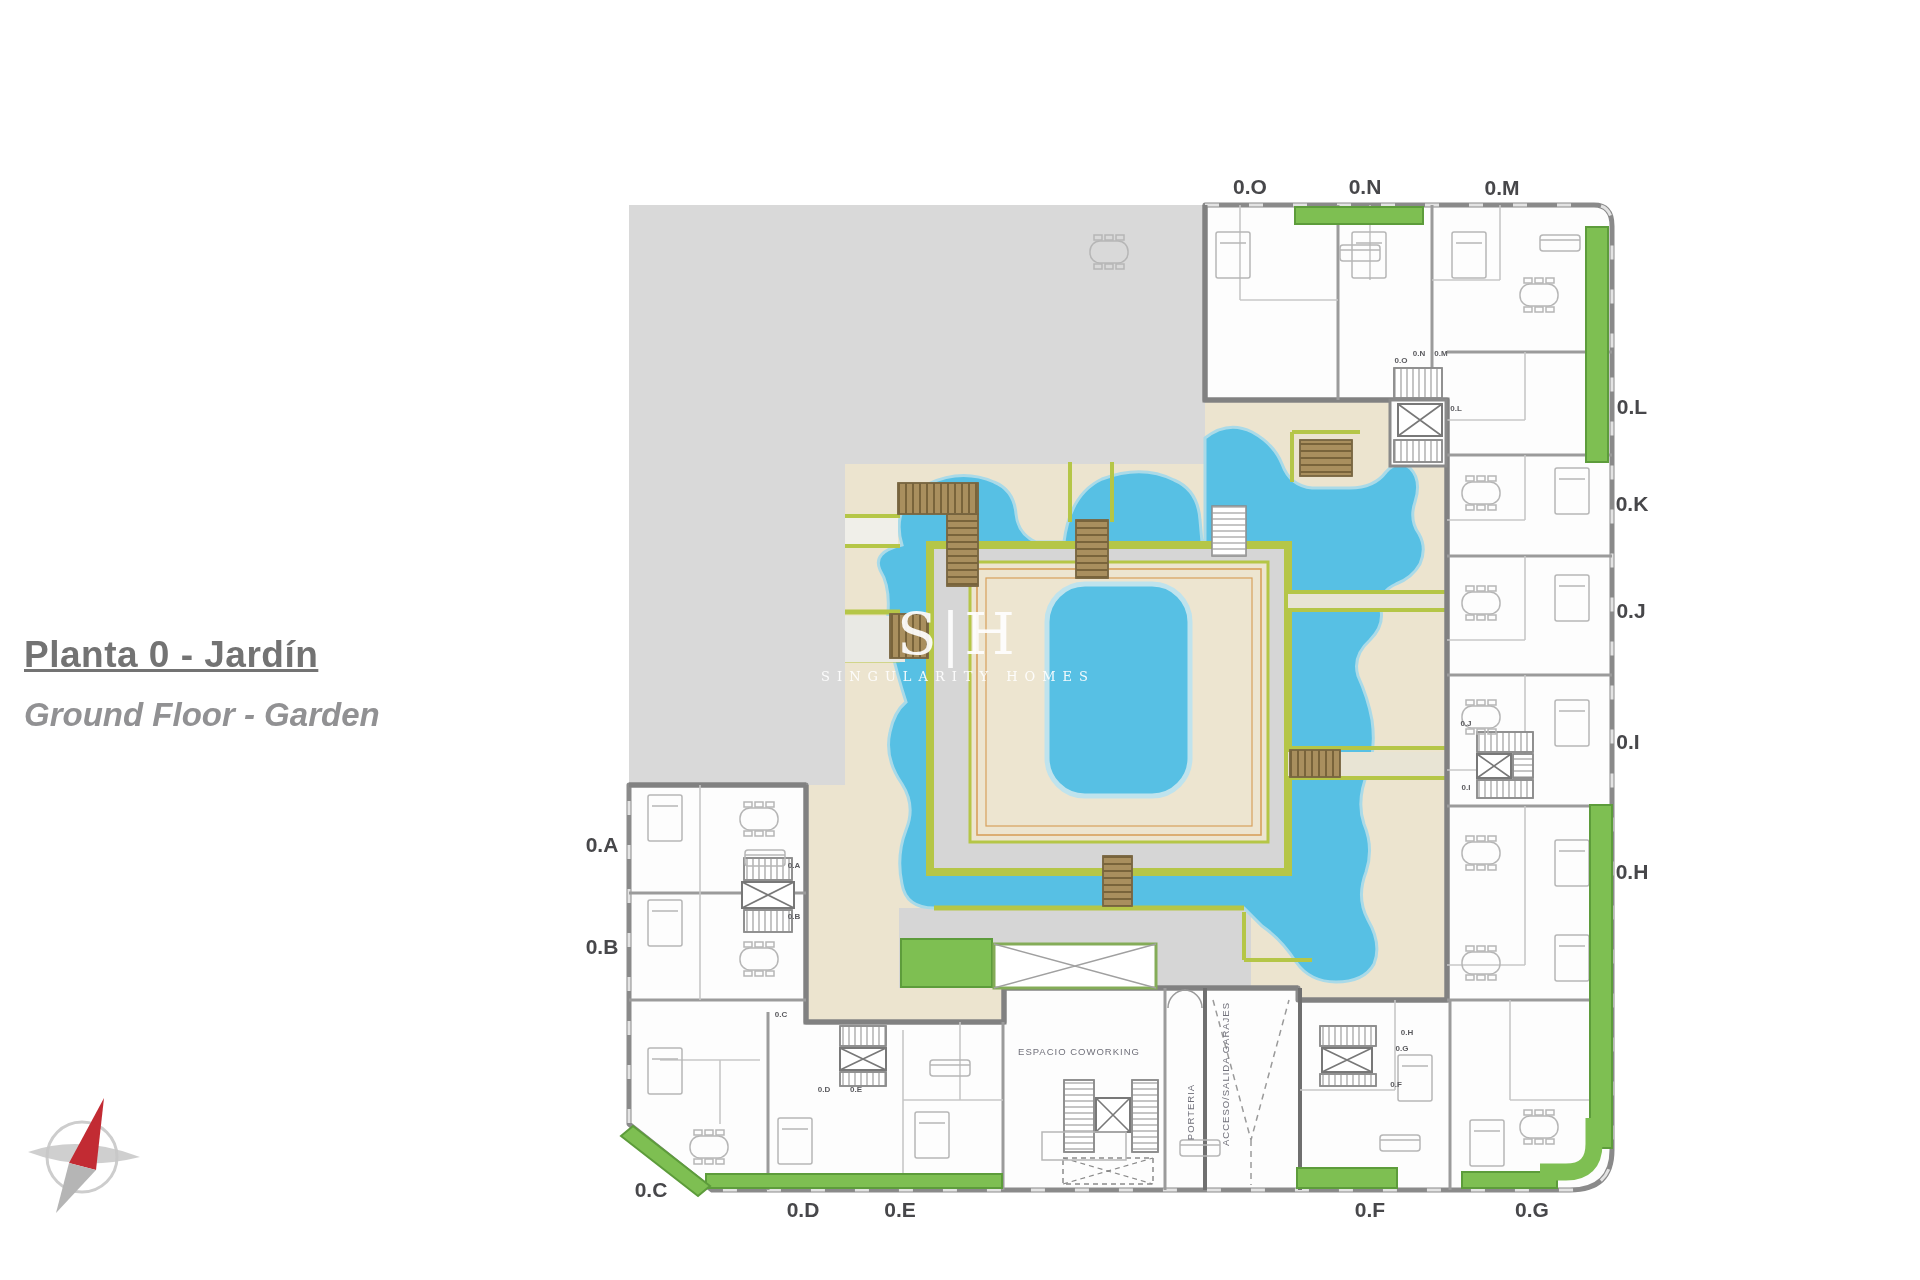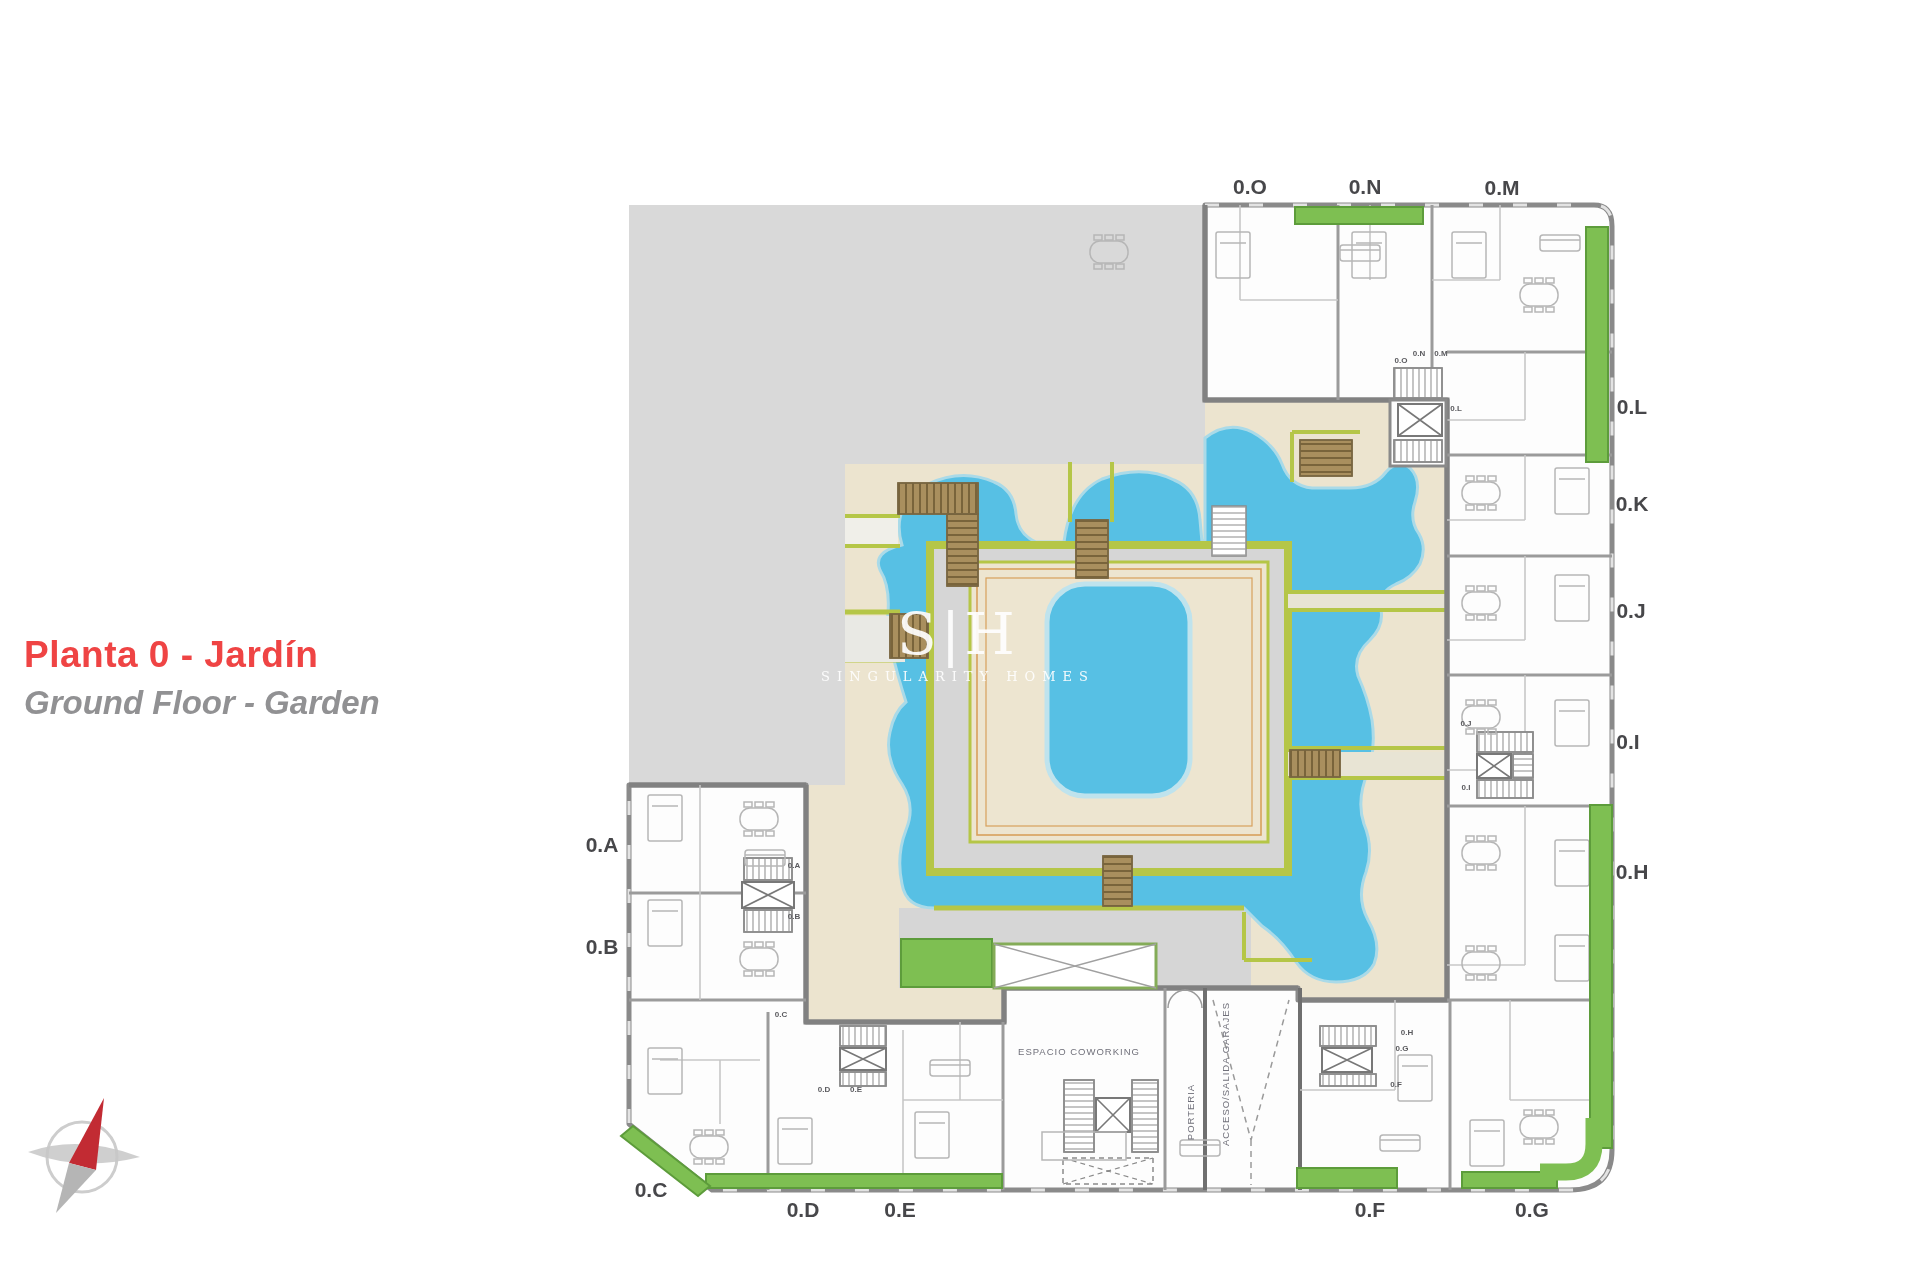--- a/index.html
+++ b/index.html
@@ -1,20 +1,20 @@
 <!DOCTYPE html>
 <html><head>
 <meta charset="utf-8">
 <style>
   html,body{margin:0;padding:0;background:#ffffff;}
   .page{position:relative;width:1888px;height:1280px;background:#ffffff;overflow:hidden;
         font-family:"Liberation Sans",sans-serif;}
   .title-block{position:absolute;left:24px;top:634px;}
-  .title{font-size:37px;font-weight:700;color:#ef4444;letter-spacing:.5px;}
-  .subtitle{margin-top:8px;font-size:33px;font-weight:700;font-style:italic;color:#919193;}
+  .title{font-size:37px;font-weight:700;color:#737373;letter-spacing:.5px;text-decoration:underline;}
+  .subtitle{margin-top:20px;font-size:33px;font-weight:700;font-style:italic;color:#919193;}
   .watermark{position:absolute;left:958px;top:644px;transform:translate(-50%,-50%);
              text-align:center;color:#ffffff;opacity:.92;pointer-events:none;}
   .watermark .logo{font-family:"DejaVu Serif",serif;font-size:58px;font-weight:400;
                    letter-spacing:4px;line-height:1;}
   .watermark .brand{font-family:"DejaVu Serif",serif;font-size:13px;letter-spacing:7px;margin-top:6px;white-space:nowrap;}
   svg{position:absolute;left:0;top:0;}
   .lbl-big{font:700 21px "Liberation Sans",sans-serif;fill:#47474a;}
   .lbl-small{font:700 8px "Liberation Sans",sans-serif;fill:#5a5a5e;}
   .lbl-area{font:400 9.5px "Liberation Sans",sans-serif;fill:#70707a;letter-spacing:1px;}
   .furn{fill:none;stroke:#b6b6b6;stroke-width:1.5;}

